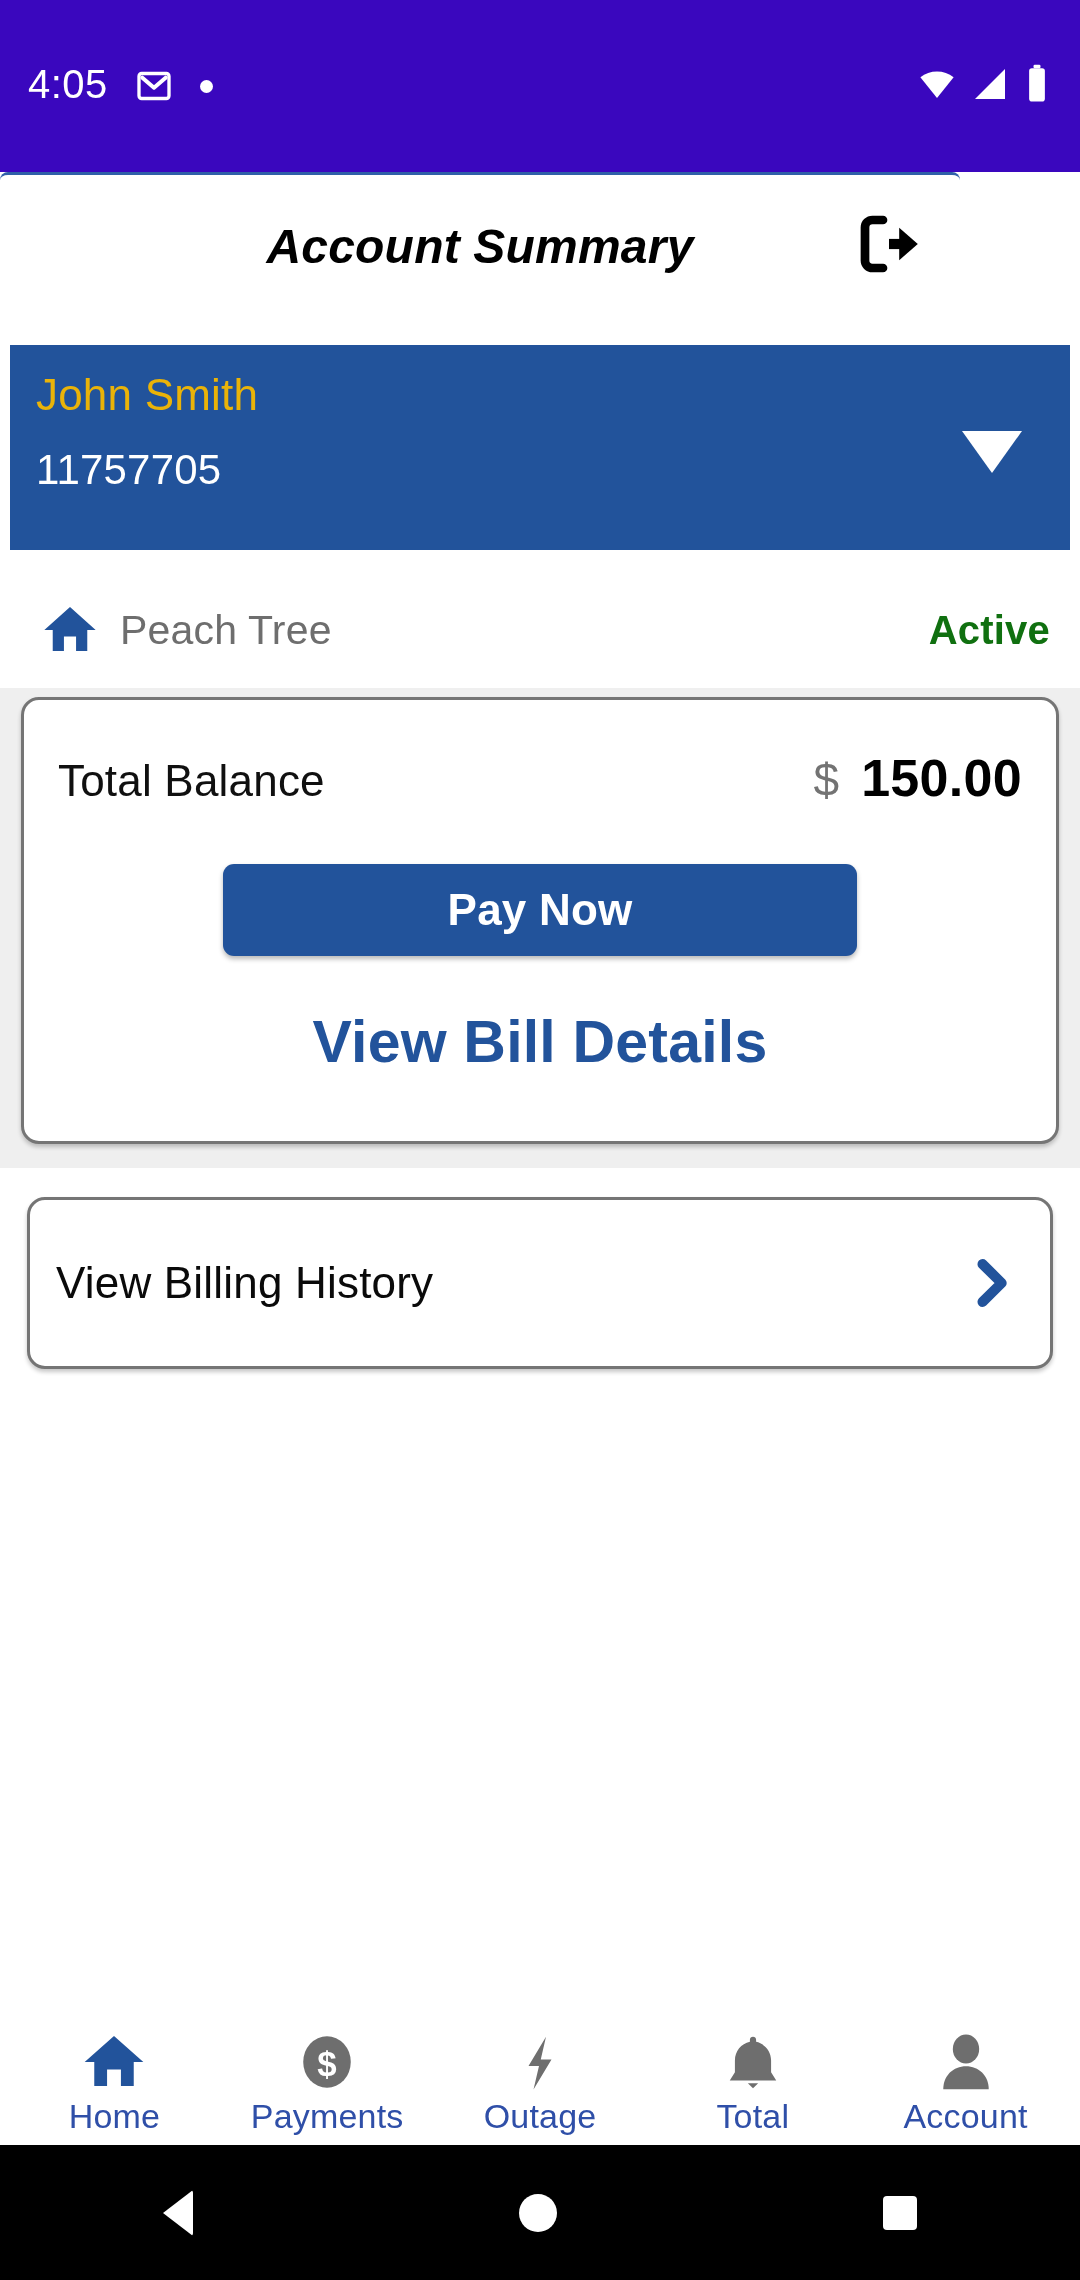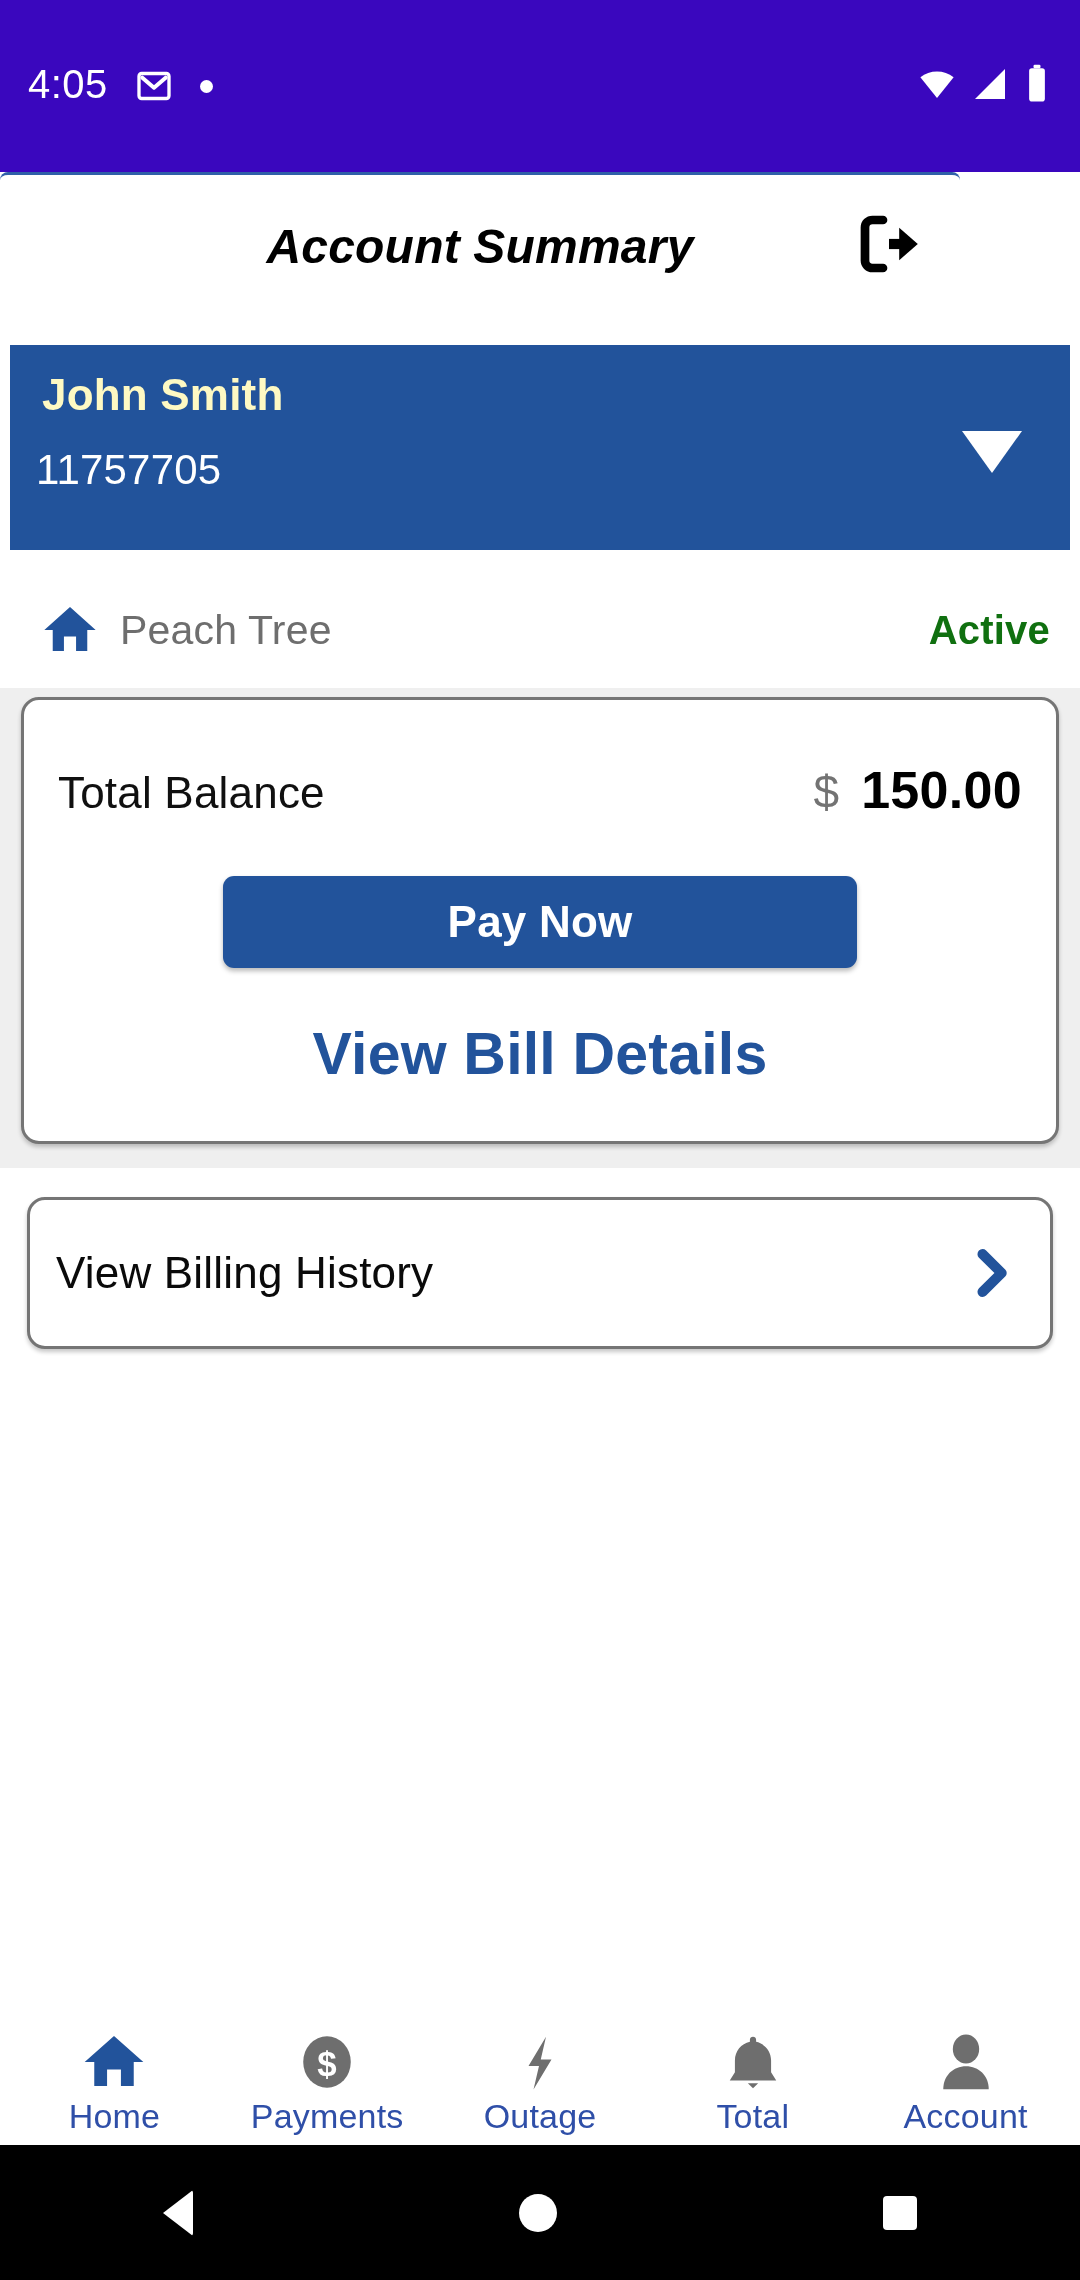--- a/index.html
+++ b/index.html
@@ -89,26 +89,25 @@
   .account-bar {
     position: absolute;
     top: 345px; left: 10px;
     width: 1060px;
     height: 205px;
     background: #22539B;
     box-sizing: border-box;
     padding: 26px 30px 0 26px;
   }
   .account-name {
-    color: #fef9c3;
+    color: #eab308;
     font-size: 44px;
-    font-weight: bold;
+    font-weight: normal;
     line-height: 1.1;
     letter-spacing: 0.2px;
-    margin-left: 6px;
   }
   .account-number {
     color: #ffffff;
     font-size: 42px;
     font-weight: normal;
     line-height: 1.1;
     margin-top: 28px;
     letter-spacing: 0.2px;
   }
   .account-caret {
@@ -160,21 +159,21 @@
     box-sizing: border-box;
     padding: 9px 21px 24px 21px;
   }
   .balance-card {
     width: 1038px;
     height: 447px;
     background: #ffffff;
     border: 3px solid #757575;
     border-radius: 18px;
     box-sizing: border-box;
-    padding: 60px 34px 0 34px;
+    padding: 48px 34px 0 34px;
     box-shadow: 0 3px 4px rgba(0,0,0,0.22);
   }
   .balance-row {
     display: flex;
     align-items: baseline;
     justify-content: space-between;
   }
   .balance-label {
     font-size: 44px;
     color: #101010;
@@ -220,21 +219,21 @@
     color: #22539B;
     letter-spacing: 0.2px;
     cursor: pointer;
   }
 
   
   .history-card {
     position: absolute;
     top: 1197px; left: 27px;
     width: 1026px;
-    height: 152px;
+    height: 172px;
     background: #ffffff;
     border: 3px solid #757575;
     border-radius: 18px;
     box-sizing: border-box;
     display: flex;
     align-items: center;
     padding: 0 30px 0 26px;
     box-shadow: 0 3px 4px rgba(0,0,0,0.22);
     cursor: pointer;
   }

